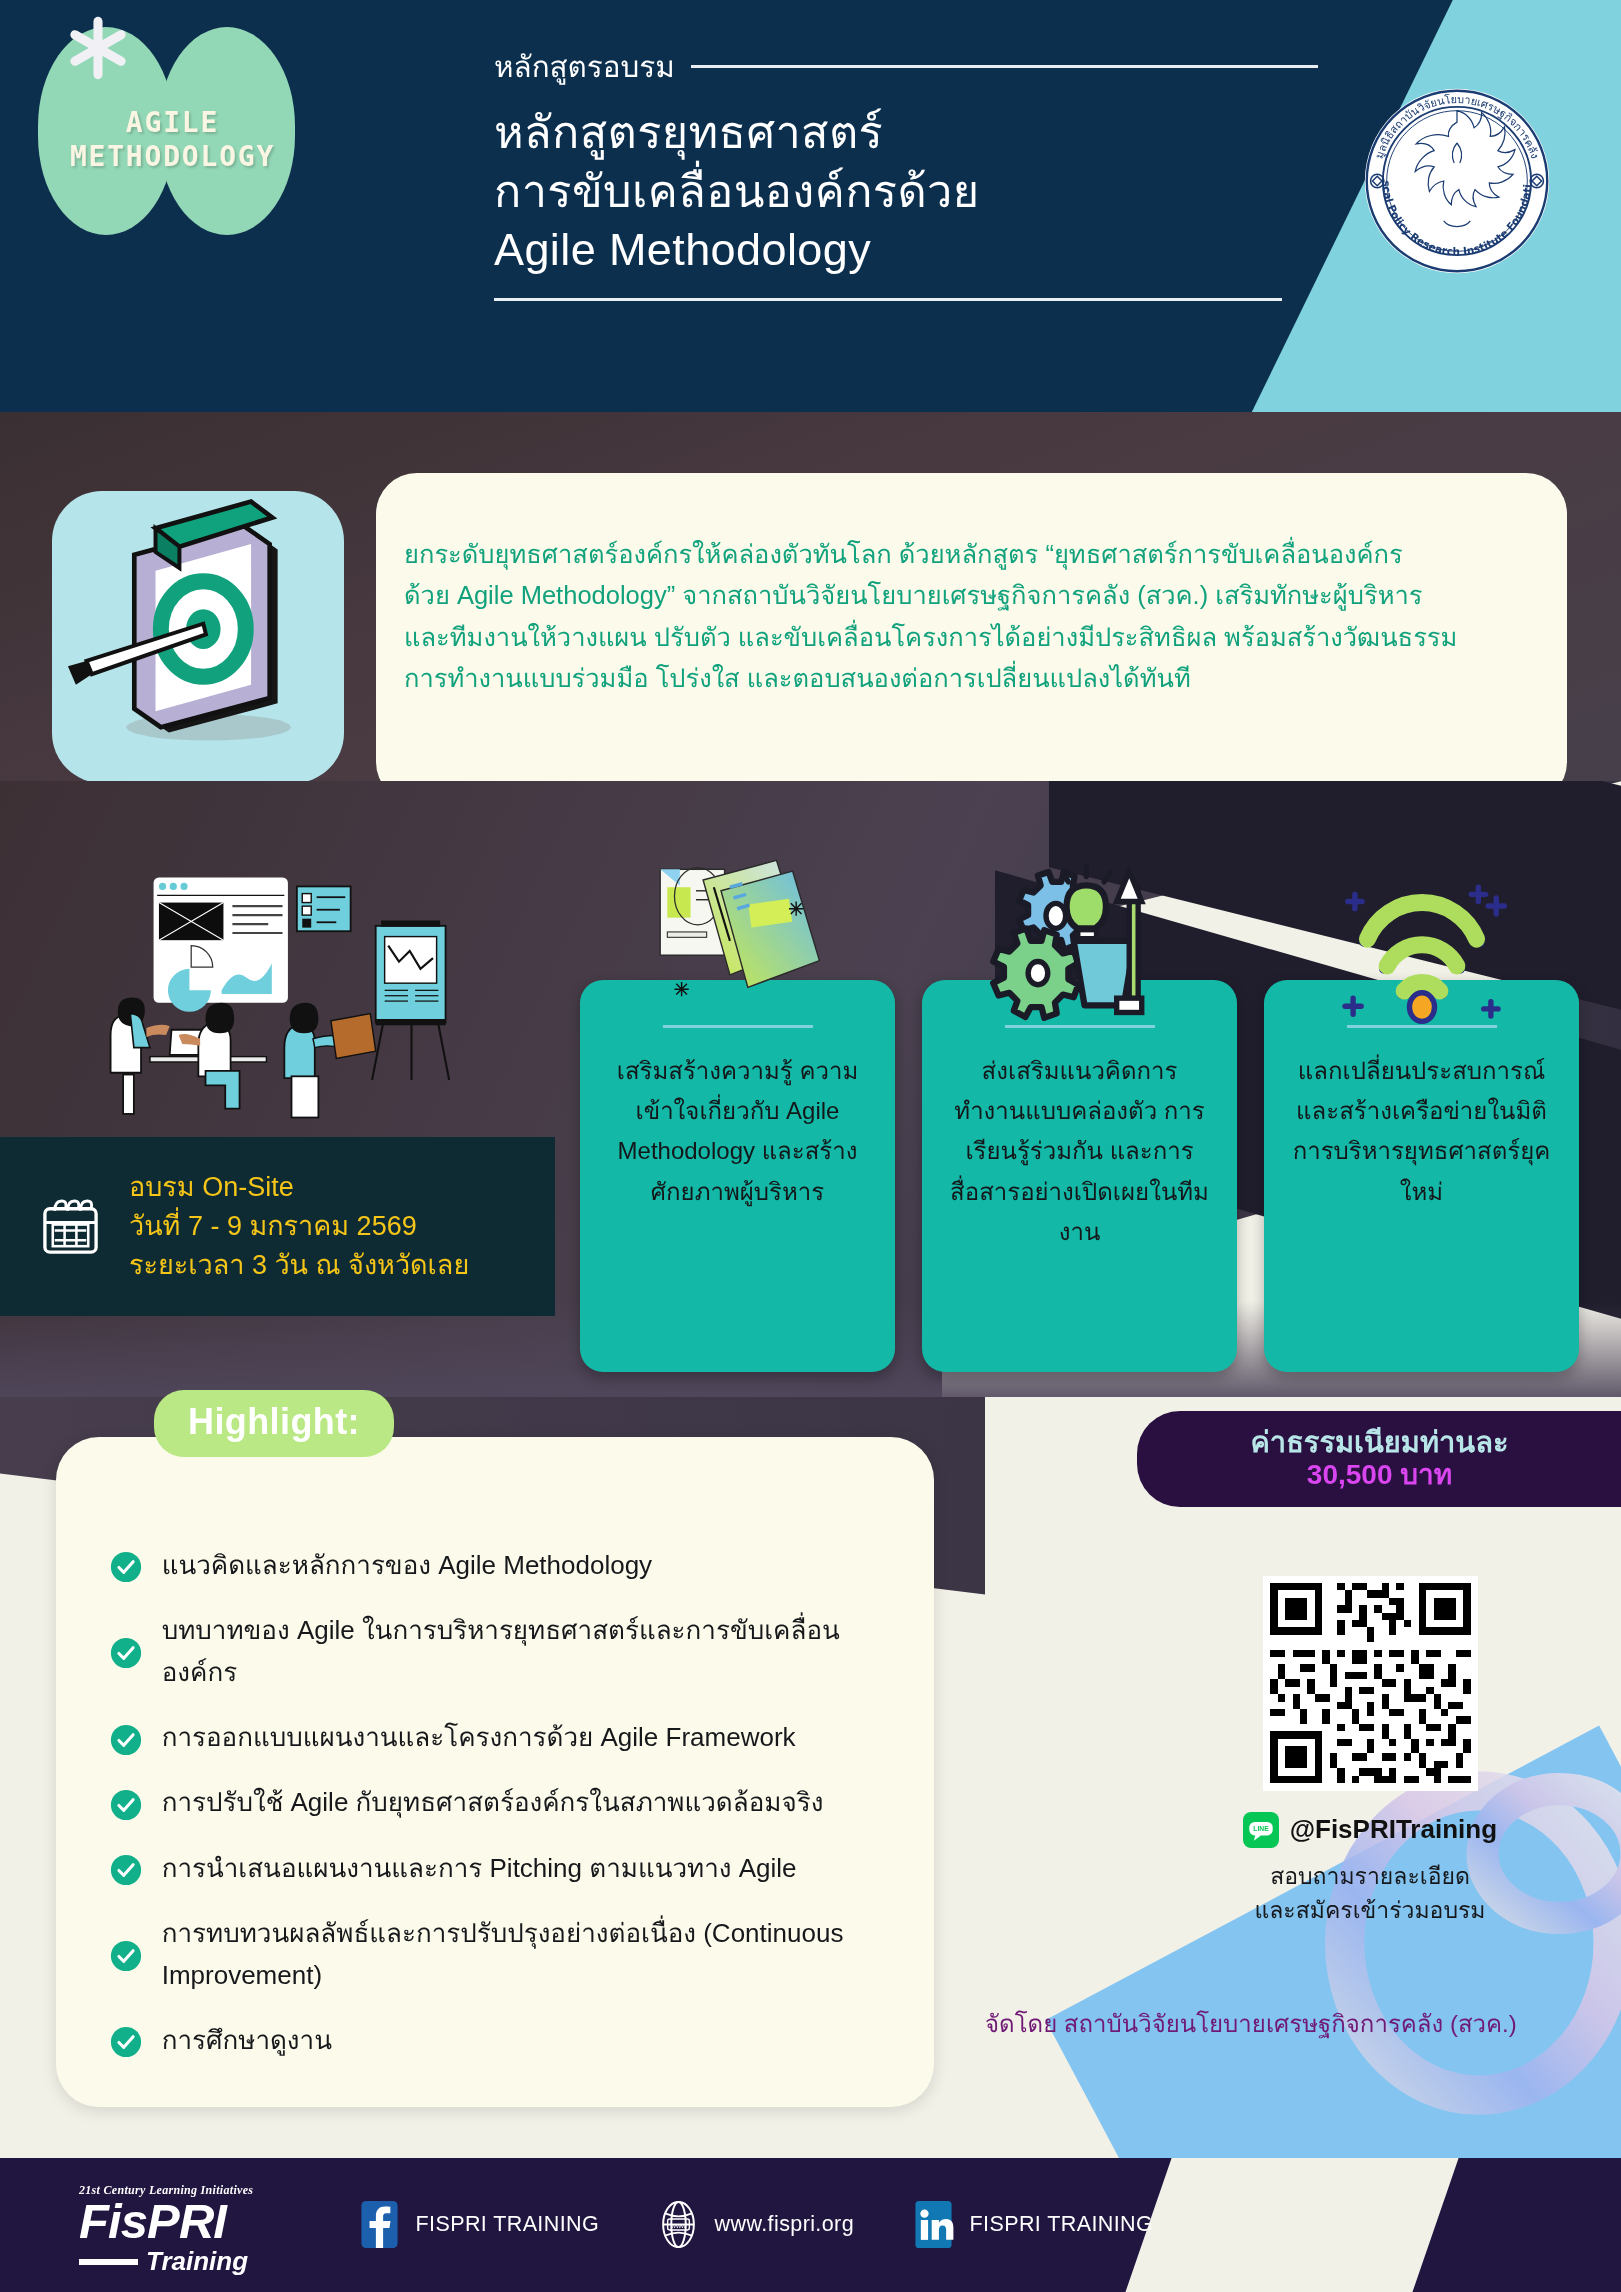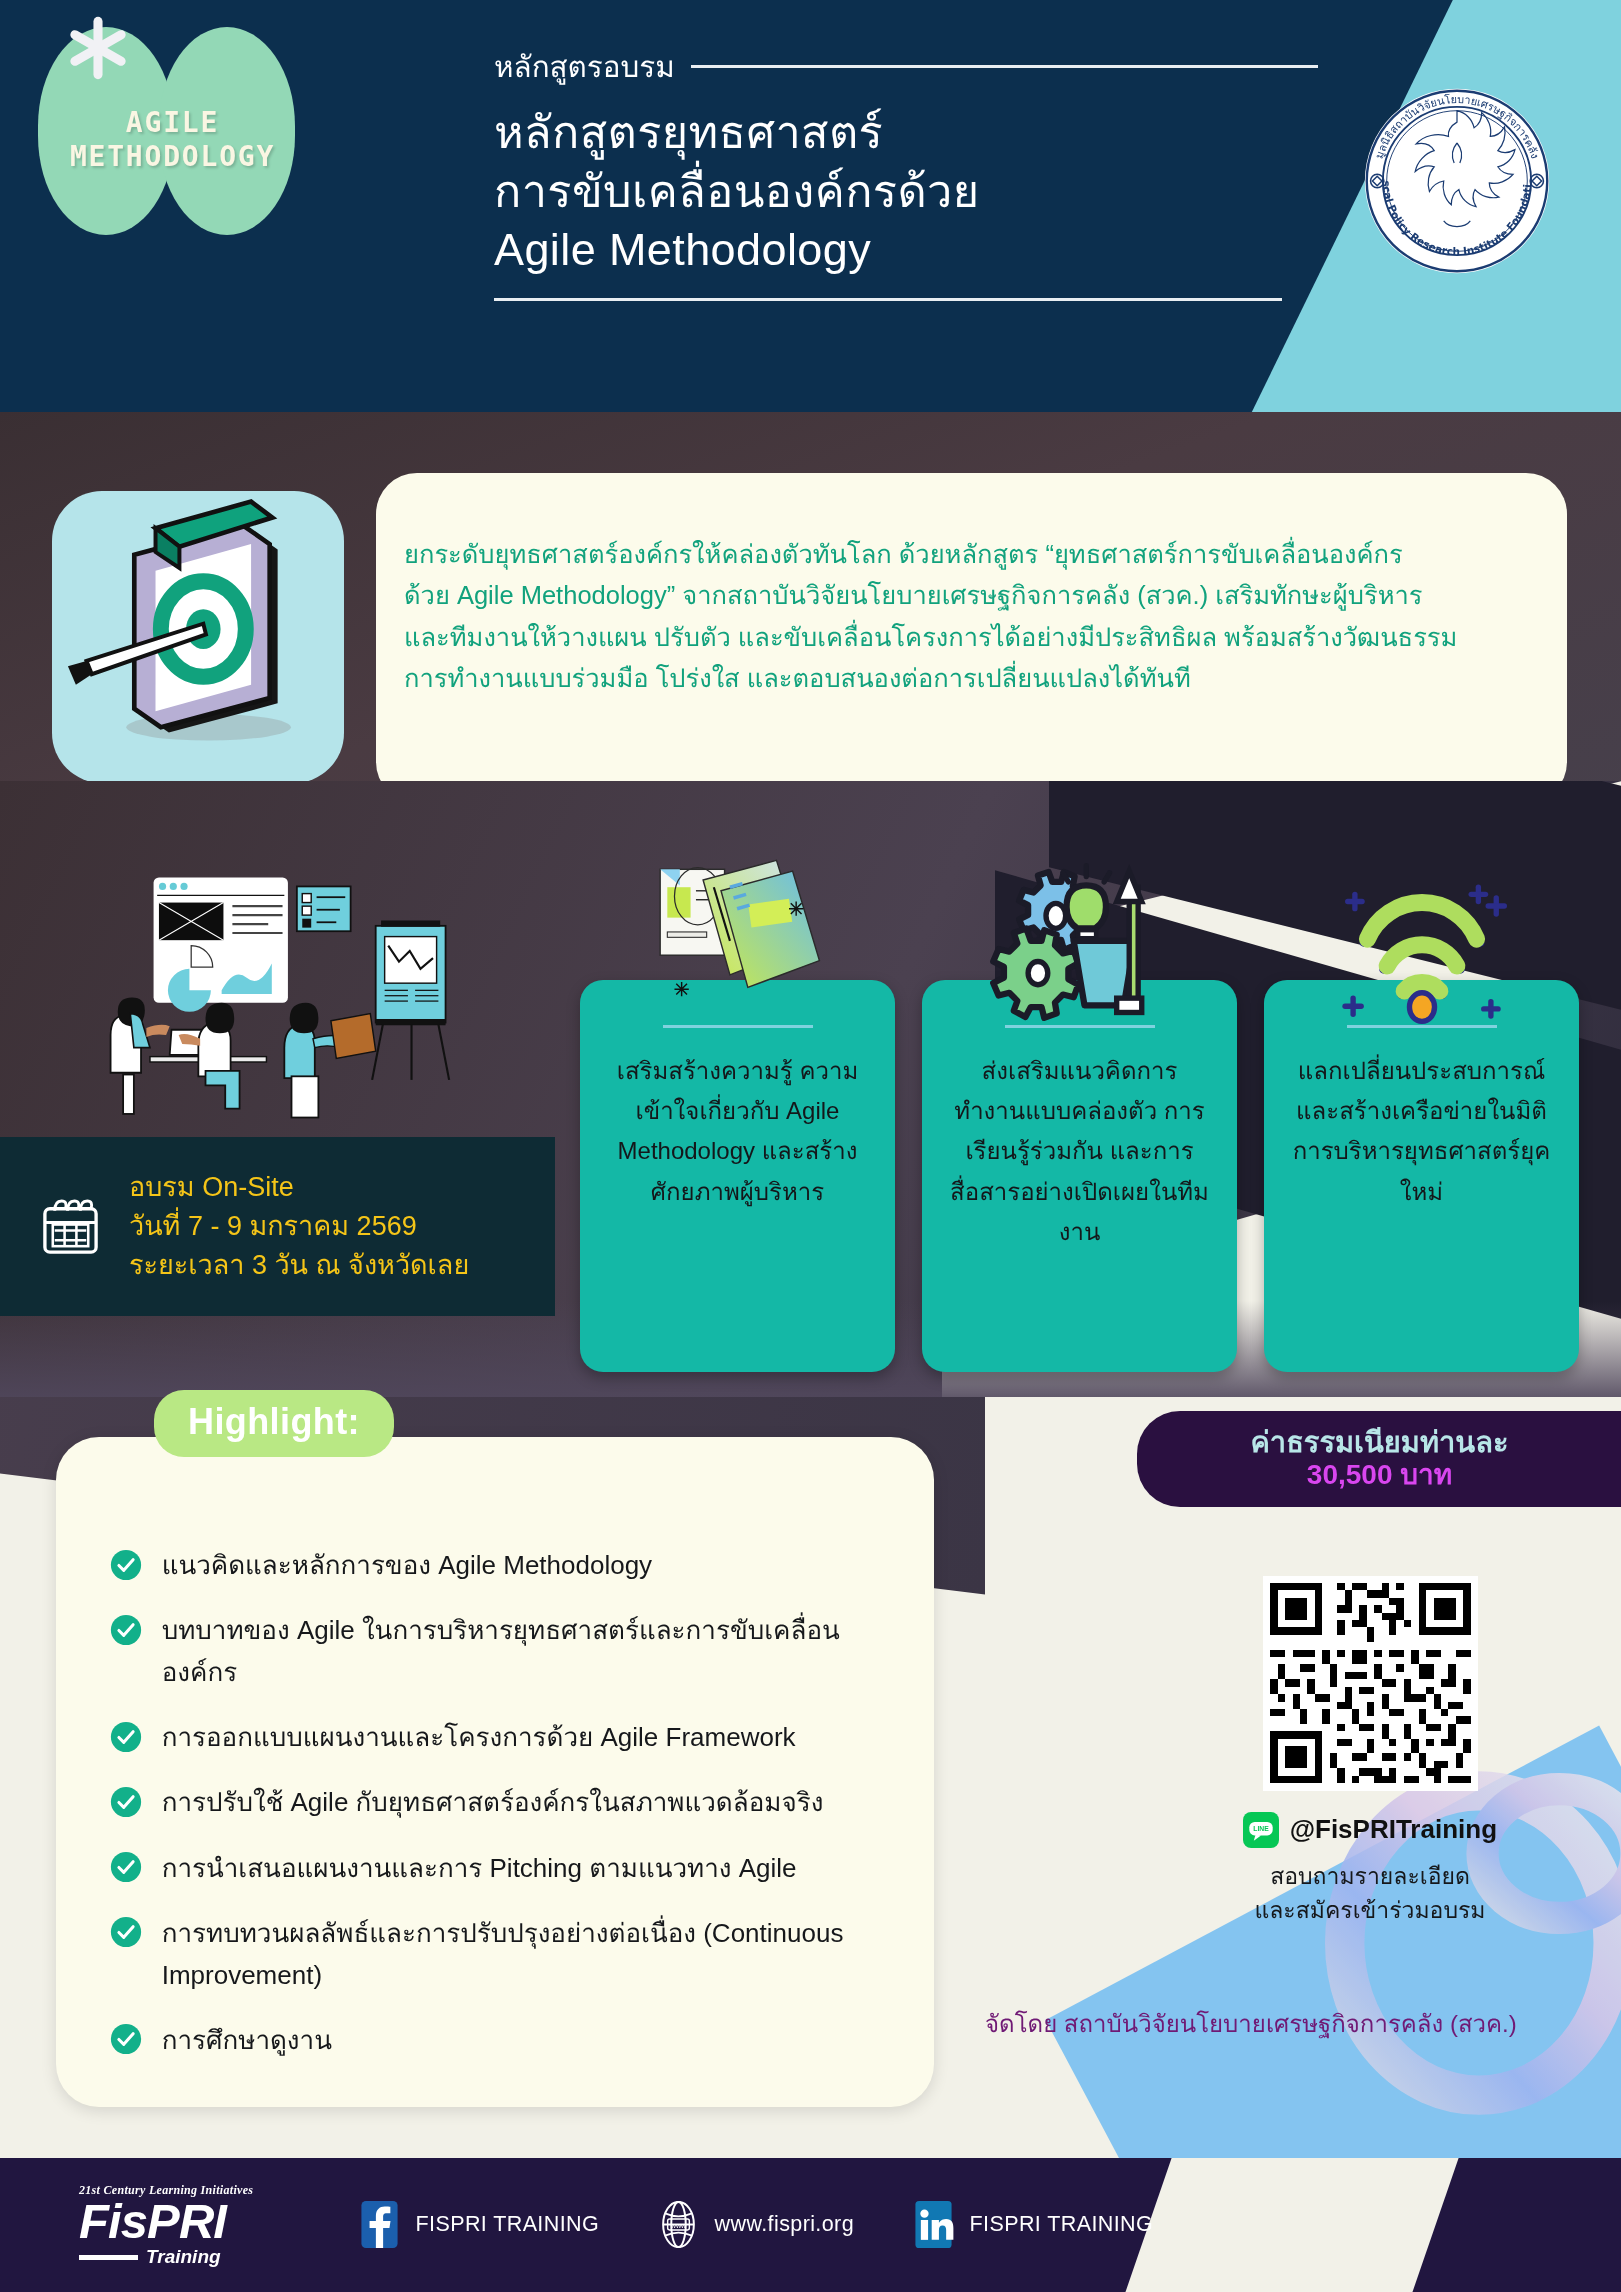--- a/index.html
+++ b/index.html
@@ -265,21 +265,21 @@
   .highlight-card {
     position: absolute; left: 56px; top: 1437px;
     width: 878px; height: 670px;
     background: #FCFBEB;
     border-radius: 43px;
     padding: 107px 48px 36px 54px;
     z-index: 10;
     box-shadow: 0 3.6px 16px rgba(0,0,0,.12);
   }
   .hl-item {
-    display: flex; align-items: flex-start; gap: 19.7px; margin-bottom: 23px;
+    display: flex; align-items: center; gap: 19.7px; margin-bottom: 23px;
   }
   .check-icon { flex: 0 0 32px; width: 32px; height: 32px; margin-top: 4.5px; }
   .hl-text {
     color: #16181B;
     font-size: 26px;
     line-height: 1.62;
     font-family: "Liberation Sans", sans-serif;
   }
 
   .price-badge {
@@ -347,21 +347,21 @@
     font-family: "Liberation Serif", serif; letter-spacing: 0.3px;
   }
   .fl-main {
     color: #fff; font-size: 49px; font-weight: bold; font-style: italic;
     font-family: "Liberation Sans", sans-serif; line-height: .95;
     letter-spacing: -0.9px;
   }
   .fl-sub-row { display: flex; align-items: center; gap: 8px; margin-top: 1.8px; }
   .fl-bar { width: 59px; height: 5.4px; background: #fff; }
   .fl-sub {
-    color: #fff; font-size: 19px; font-weight: bold; font-style: italic;
+    color: #fff; font-size: 26px; font-weight: bold; font-style: italic;
     font-family: "Liberation Sans", sans-serif;
   }
   .soc-row {
     position: absolute; left: 356px; top: 43px;
     display: flex; align-items: center; gap: 18px;
   }
   .soc-item { display: flex; align-items: center; gap: 12.5px; margin-right: 38px; }
   .soc-ico { width: 47px; height: 47px; flex: 0 0 47px; }
   .soc-label {
     color: #fff; font-size: 21.5px;

